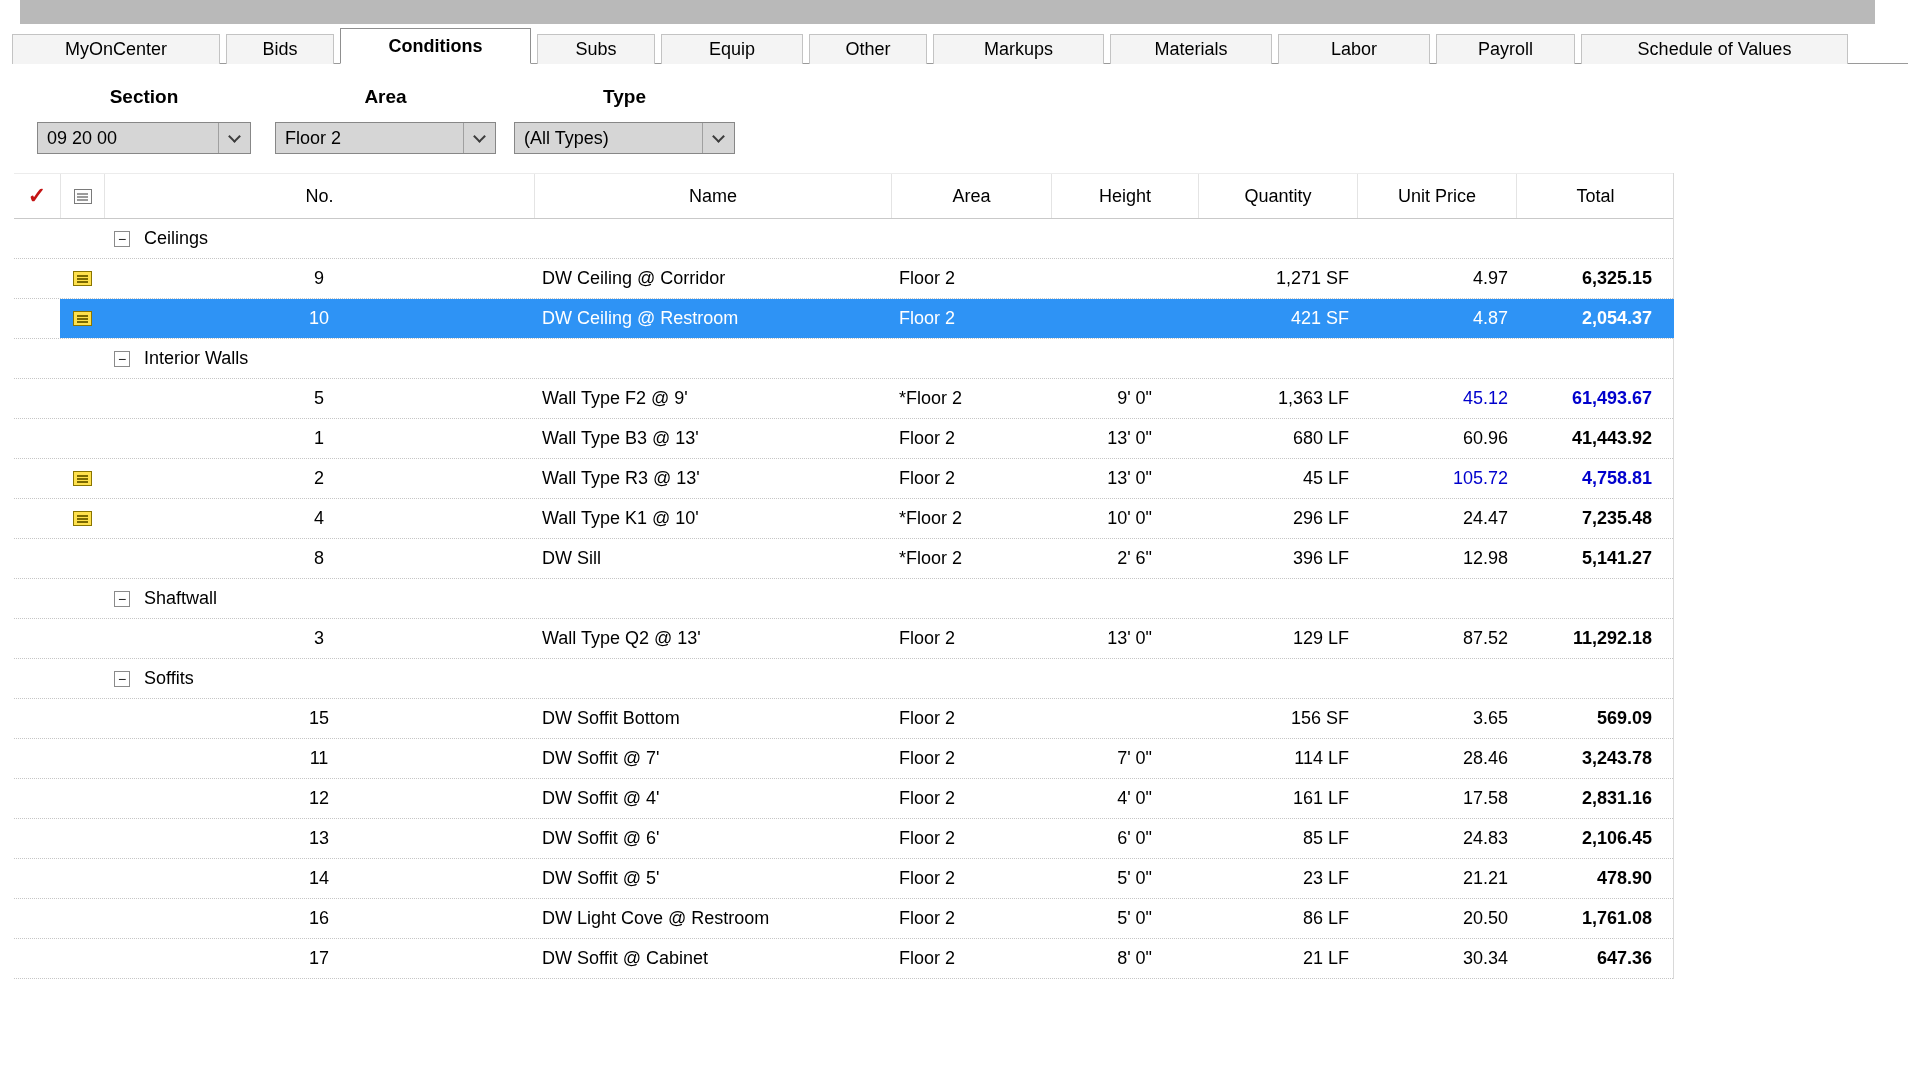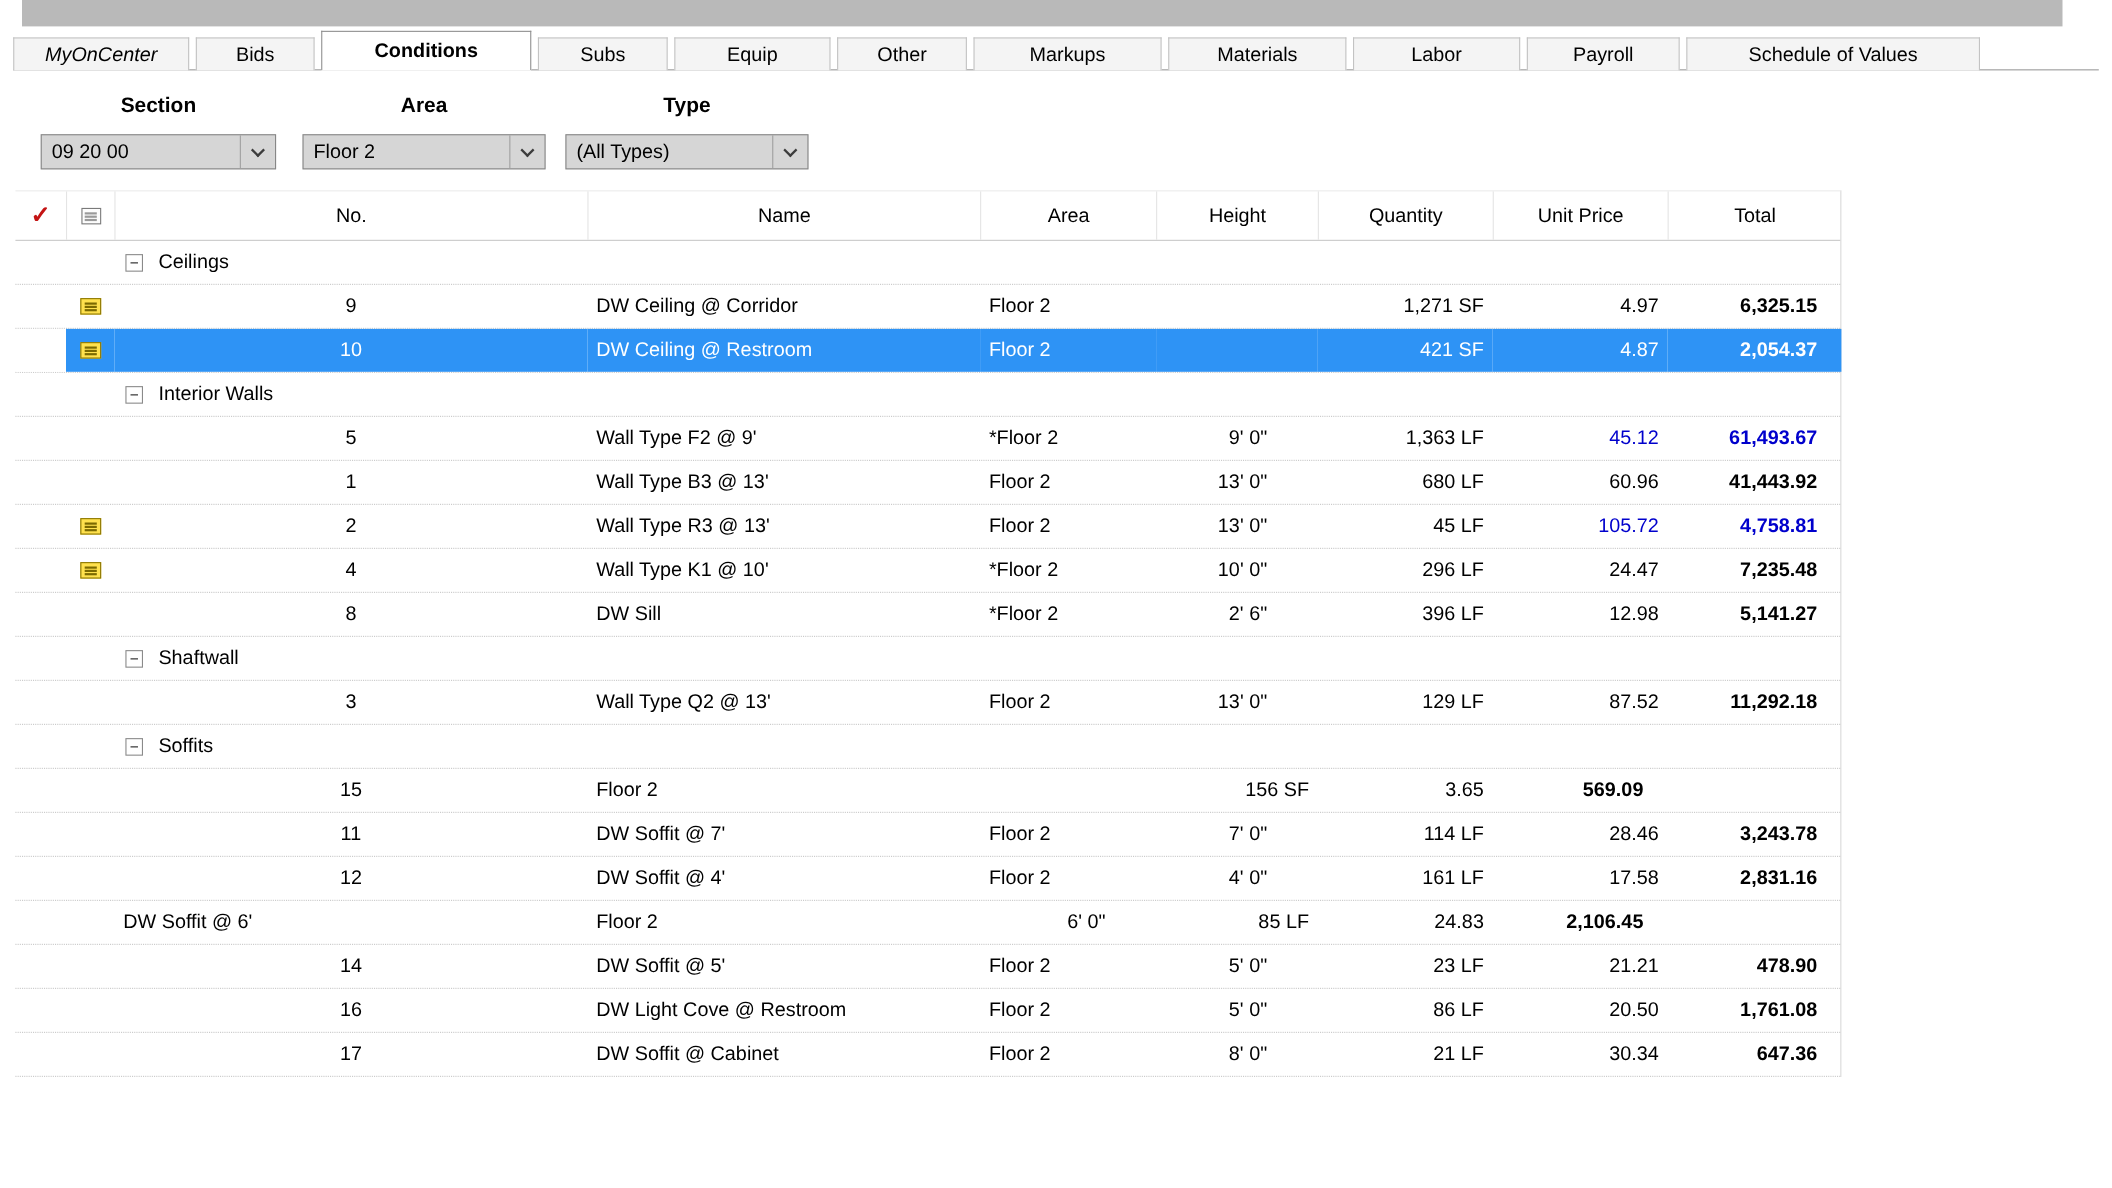--- a/index.html
+++ b/index.html
@@ -92,21 +92,21 @@
     background-size: 11px 2px; background-position: 2px 3px, 2px 6px, 2px 9px; background-repeat: no-repeat;
   }
 </style>
 </head>
 <body>
 
 <div class="titlebar"></div>
 
 <div class="tabline"></div>
 <div class="tabbar">
-    <div class="tab" style="width: 160px; font-style: italic;">MyOnCenter</div>
+    <div class="tab" style="width: 208px;">MyOnCenter</div>
     <div class="tab" style="width: 108px;">Bids</div>
     <div class="tab active" style="width: 191px;">Conditions</div>
     <div class="tab" style="width: 118px;">Subs</div>
     <div class="tab" style="width: 142px;">Equip</div>
     <div class="tab" style="width: 118px;">Other</div>
     <div class="tab" style="width: 171px;">Markups</div>
     <div class="tab" style="width: 162px;">Materials</div>
     <div class="tab" style="width: 152px; text-align: center;">Labor</div>
     <div class="tab" style="width: 139px;">Payroll</div>
     <div class="tab" style="width: 267px; margin-top: 35px;">Schedule of Values</div>
@@ -284,20 +284,21 @@
         <div class="cell c-icon"></div>
         <div class="cell c-group">
           <span class="minusbox">−</span>
           <span class="group-label">Soffits</span>
         </div>
       </div>
       <div class="row item-row">
         <div class="cell c-check"></div>
         <div class="cell c-icon"></div>
         <div class="cell c-no">15</div>
+        <div class="cell c-name">DW Soffit Bottom</div>
         <div class="cell c-area">Floor 2</div>
         <div class="cell c-height"></div>
         <div class="cell c-qty">156 SF</div>
         <div class="cell c-price">3.65</div>
         <div class="cell c-total">569.09</div>
       </div>
       <div class="row item-row">
         <div class="cell c-check"></div>
         <div class="cell c-icon"></div>
         <div class="cell c-no">11</div>
@@ -315,20 +316,21 @@
         <div class="cell c-name">DW Soffit @ 4'</div>
         <div class="cell c-area">Floor 2</div>
         <div class="cell c-height">4' 0"</div>
         <div class="cell c-qty">161 LF</div>
         <div class="cell c-price">17.58</div>
         <div class="cell c-total">2,831.16</div>
       </div>
       <div class="row item-row">
         <div class="cell c-check"></div>
         <div class="cell c-icon"></div>
+        <div class="cell c-no">13</div>
         <div class="cell c-name">DW Soffit @ 6'</div>
         <div class="cell c-area">Floor 2</div>
         <div class="cell c-height">6' 0"</div>
         <div class="cell c-qty">85 LF</div>
         <div class="cell c-price">24.83</div>
         <div class="cell c-total">2,106.45</div>
       </div>
       <div class="row item-row">
         <div class="cell c-check"></div>
         <div class="cell c-icon"></div>

